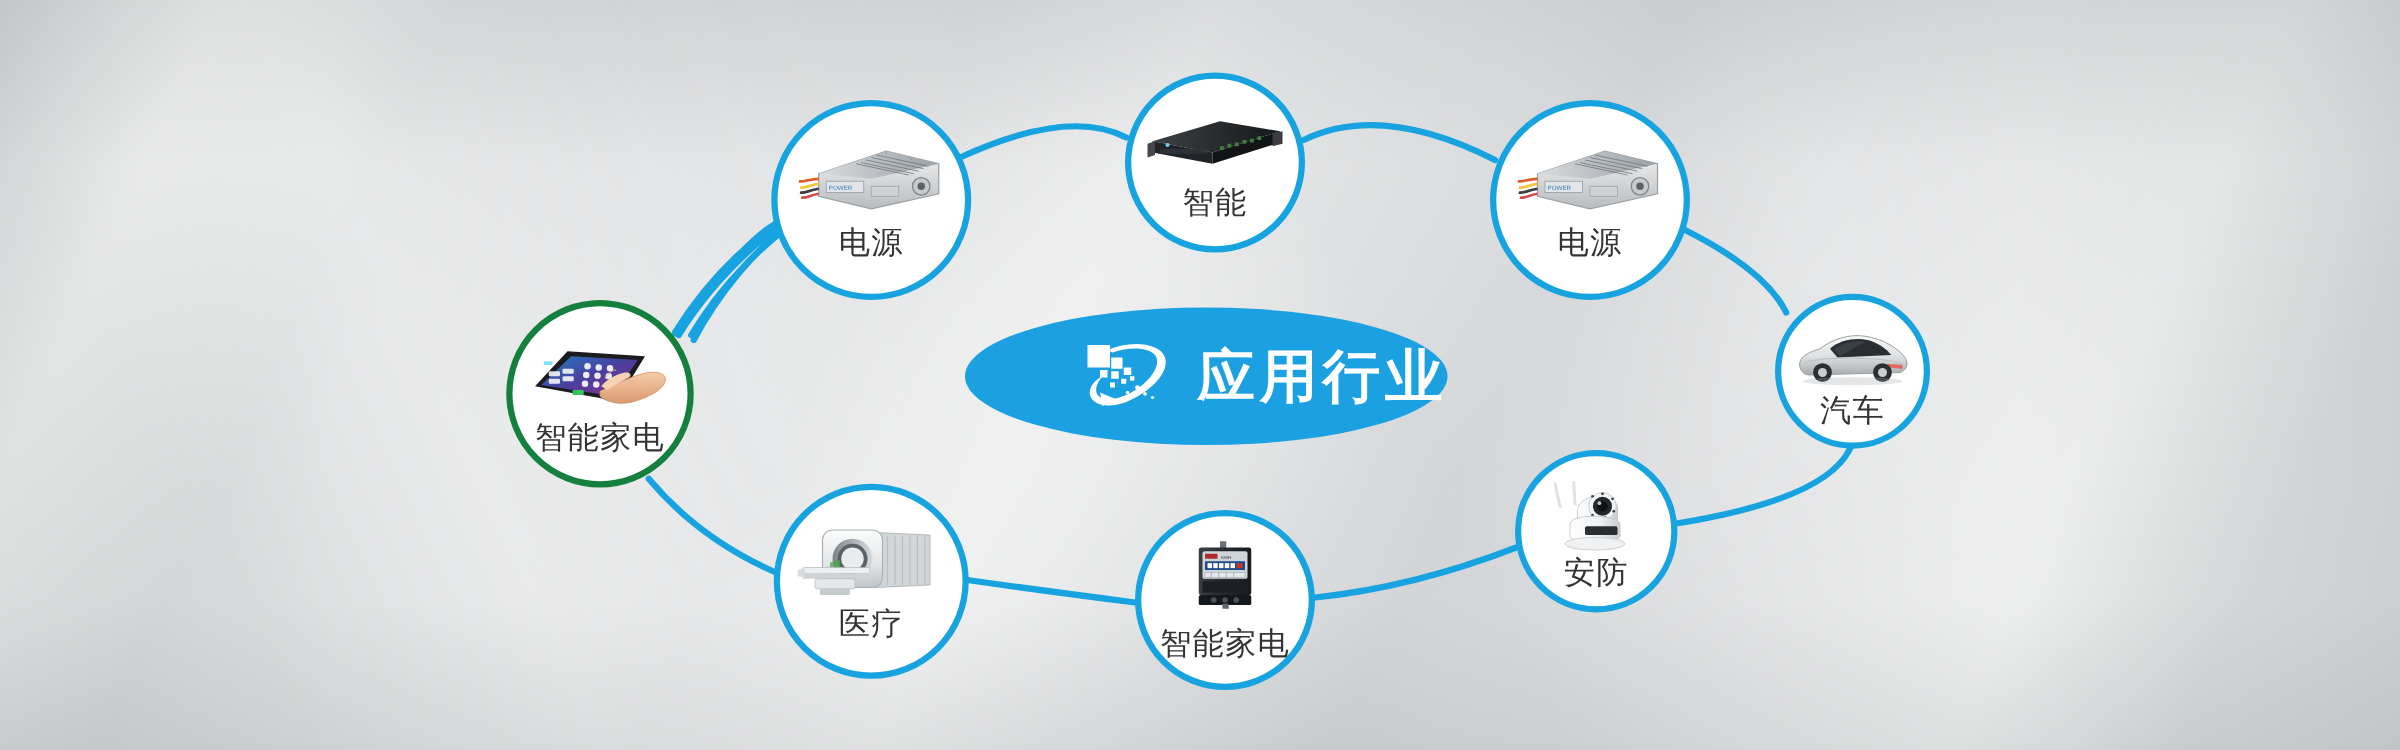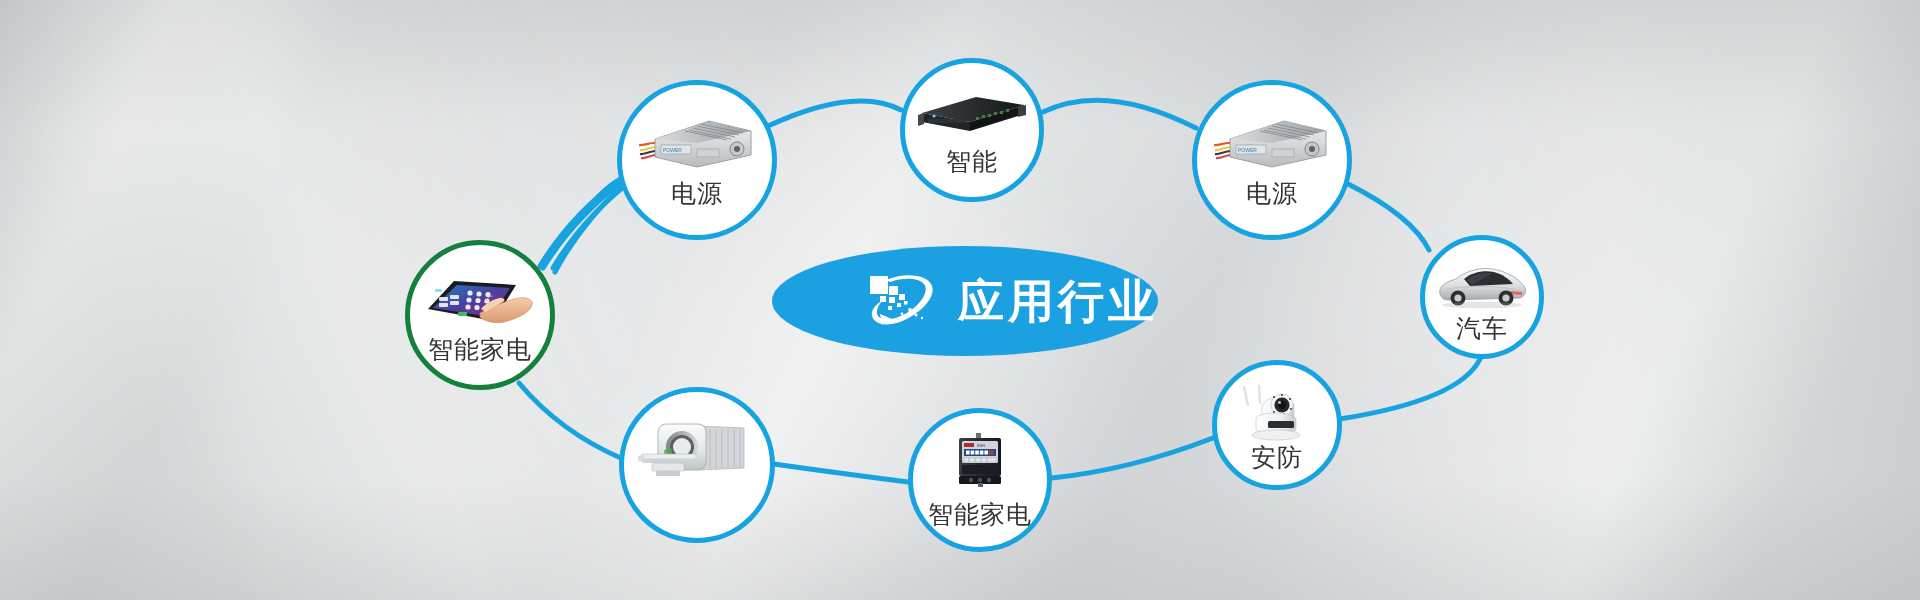--- a/index.html
+++ b/index.html
@@ -352,20 +352,21 @@
         <ellipse cx="44" cy="29" rx="12" ry="12" fill="#596168"></ellipse>
         <ellipse cx="44" cy="29" rx="9" ry="9" fill="#e9ecee"></ellipse>
         <path d="M26 38 L34 36 L34 30 L26 32 Z" fill="#4aa84a" opacity="0.75"></path>
         <rect x="4" y="36" width="54" height="5" rx="1.5" fill="#eceeef" stroke="#b6babd" stroke-width="0.6"></rect>
         <path d="M4 41 L58 41 L58 45 L4 45 Z" fill="#cfd3d6"></path>
         <rect x="14" y="45" width="32" height="8" rx="1.5" fill="#e5e8ea" stroke="#b6babd" stroke-width="0.6"></rect>
         <rect x="18" y="53" width="24" height="5" rx="1" fill="#c6cbce"></rect>
         <path d="M0 38 L6 36 L6 44 L0 43 Z" fill="#d8dbdd"></path>
       </svg>
     </span>
+    <span class="node-label" style="top:90px;">医疗</span>
   </div>
 
   <div class="node" style="left:405px; top:240px; width:150px; height:150px; border:5px solid #15803d;">
     <span class="node-art" style="top:24px; width:112px; height:62px;">
       <svg viewBox="0 0 112 62" width="112" height="62">
         <defs>
           <linearGradient id="tabScr" x1="0" y1="0" x2="1" y2="1">
             <stop offset="0" stop-color="#1f7fc4"></stop>
               <stop offset="0.5" stop-color="#4a3f9e"></stop>
             <stop offset="1" stop-color="#8e2f86"></stop>

